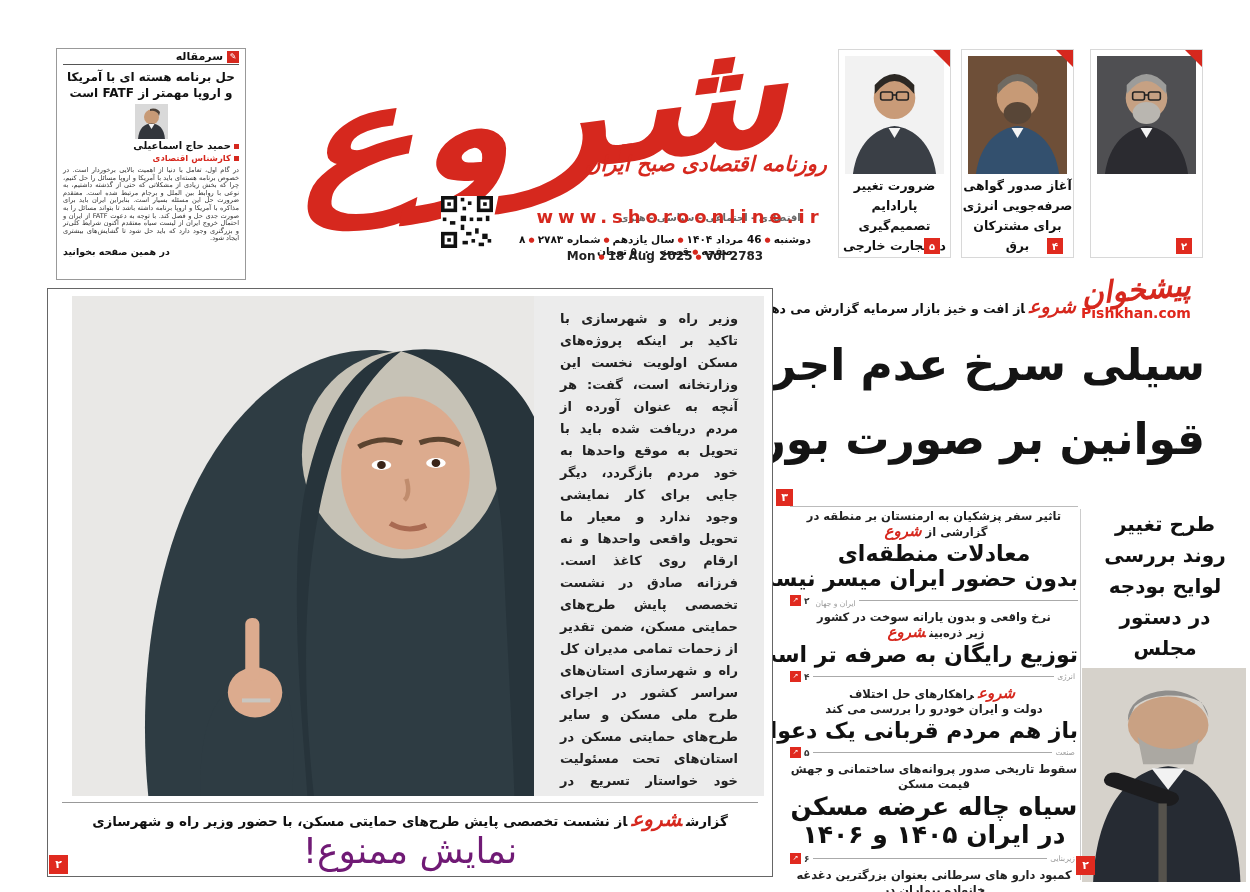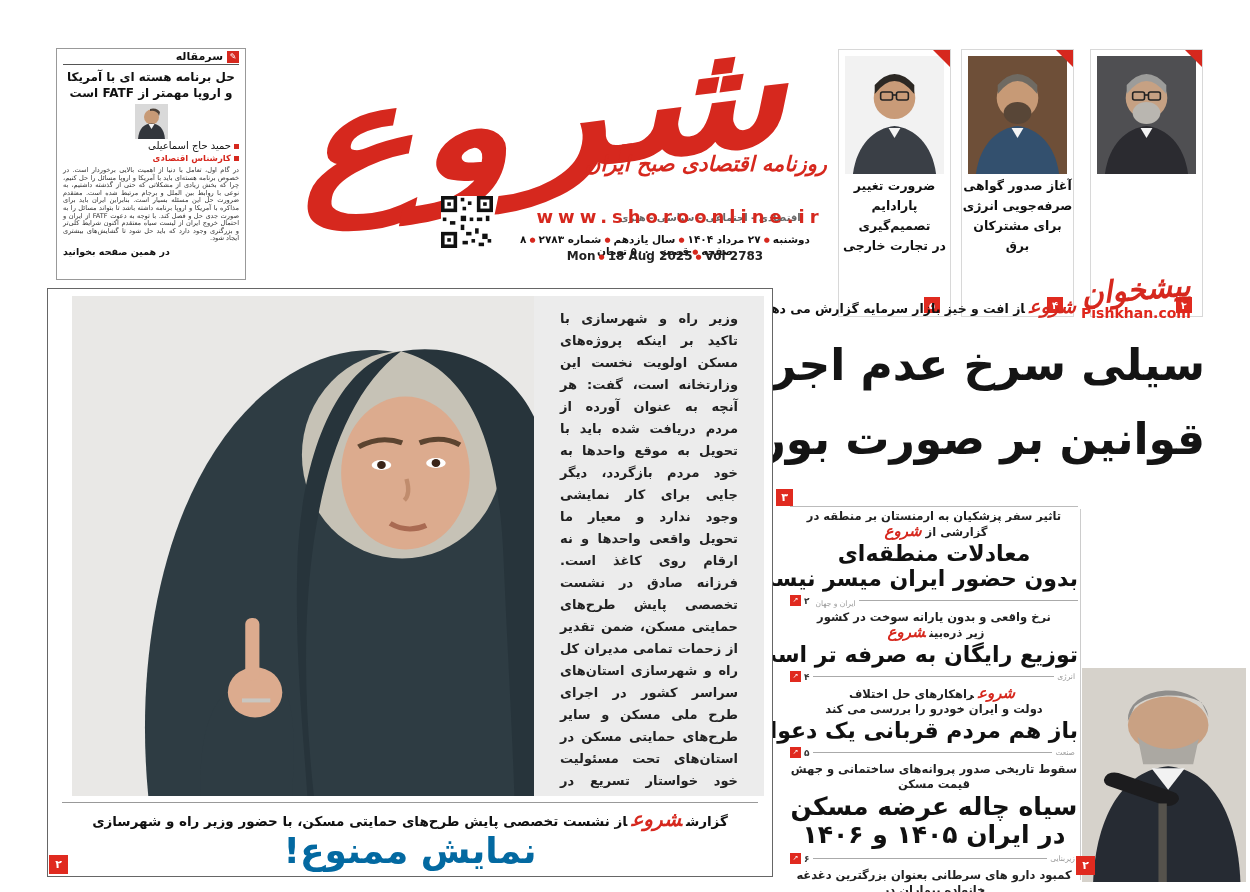--- a/index.html
+++ b/index.html
@@ -7,40 +7,40 @@
   body { font-family: "DejaVu Sans", sans-serif; }
   #page { position: relative; width: 1250px; height: 892px; background: #fff; overflow: hidden; direction: rtl; }
   .abs { position: absolute; }
 
   
   .editorial { left: 56px; top: 48px; width: 190px; height: 232px; border: 1px solid #999; padding: 0 6px; overflow: hidden; background:#fff; }
   .ed-head { height: 16px; border-bottom: 1px solid #555; display: flex; align-items: center; gap: 4px; font-size: 11px; font-weight: bold; color:#111; }
   .ed-icon { width: 12px; height: 12px; background: #d6281e; color:#fff; font-size: 8px; line-height: 12px; text-align:center; flex: 0 0 auto; }
   .ed-title { font-size: 12px; font-weight: bold; text-align: center; line-height: 16px; margin-top: 4px; color:#111; }
   .ed-photo { width: 33px; height: 35px; margin: 3px auto 0; display:block; }
-  .ed-name { text-align: right; font-size: 10px; font-weight: normal; color:#111; line-height: 13px; }
+  .ed-name { text-align: right; font-size: 10px; font-weight: bold; color:#111; line-height: 13px; }
   .ed-role { text-align: right; font-size: 8.5px; font-weight: bold; color: #d6281e; line-height: 12px; }
   .sq { display:inline-block; width: 5px; height: 5px; background:#d6281e; margin-left: 3px; vertical-align: middle; }
   .ed-body { font-size: 6.6px; line-height: 7.6px; text-align: justify; color: #333; margin-top: 3px; }
   .ed-foot { font-size: 9.5px; font-weight: bold; color:#111; text-align: left; margin-top: 3px; }
 
   
   .logo-big { left: 260px; top: 4px; width: 560px; height: 250px; color: #d6281e; font-size: 148px; font-weight: bold; font-style: italic;
               text-align: center; line-height: 230px; transform: rotate(-7deg) scaleX(1.35); transform-origin: 50% 50%; pointer-events:none; }
   .tagline  { left: 585px; top: 152px; width: 250px; text-align: left; color:#d6281e; font-size: 21px; font-weight: bold; font-style: italic; }
   .fields   { left: 585px; top: 191px; width: 250px; text-align: center; color:#666; font-size: 10px; font-weight: bold; margin-top: 21px; }
   .url      { left: 520px; top: 206px; width: 320px; text-align: center; color:#d6281e; font-size: 18px; font-weight: bold; letter-spacing: 5px; direction: ltr; }
   .date-fa  { left: 490px; top: 233px; width: 350px; text-align: center; font-size: 10.5px; font-weight: bold; color:#111; }
   .date-en  { left: 490px; top: 249px; width: 350px; text-align: center; font-size: 12px; font-weight: bold; color:#222; direction: ltr; }
   .dot { color: #d6281e; font-size: 7px; margin: 0 3px; vertical-align: 1px; }
   .qr { left: 441px; top: 196px; width: 52px; height: 52px; }
 
   
   #topStories { left: 838px; top: 49px; width: 366px; height: 209px; }
-  .tcard { position: absolute; top: 0; width: 113px; height: 268px; background: #fff; border: 1px solid #d8d8d8; }
+  .tcard { position: absolute; top: 0; width: 113px; height: 209px; background: #fff; border: 1px solid #d8d8d8; }
   .tri { position: absolute; top: 0; right: 0; width: 0; height: 0; border-top: 17px solid #d6281e; border-left: 17px solid transparent; }
   .tphoto { margin: 6px 6px 2px; height: 118px; overflow: hidden; }
   .tphoto svg { width: 100%; height: 100%; display: block; }
   .thead { text-align: center; }
   .tline { font-size: 12.5px; line-height: 20px; font-weight: bold; color: #111; }
   .badge { position: absolute; width: 19px; height: 19px; background: #e02a1f; color: #fff; font-weight: bold; font-size: 11px;
            display: flex; align-items: center; justify-content: center; }
   .tbadge { width: 16px; height: 16px; bottom: 3px; right: 10px; font-size: 10px; }
 
   
@@ -76,21 +76,21 @@
 
   
   .feature { left: 47px; top: 288px; width: 726px; height: 589px; border: 1px solid #666; background: #fff; }
   .f-photo { position: absolute; left: 24px; top: 7px; width: 462px; height: 500px; }
   .f-photo svg { width: 100%; height: 100%; display: block; }
   .f-text { position: absolute; left: 486px; top: 7px; width: 230px; height: 500px; background: #ececec; padding: 12px 26px;
             font-size: 13px; line-height: 22px; font-weight: bold; color: #222; text-align: justify; overflow: hidden; }
   .f-line { position: absolute; left: 14px; right: 14px; top: 513px; border-top: 1px solid #999; }
   .f-caption { position: absolute; left: 0; right: 0; top: 518px; text-align: center; font-size: 13.5px; font-weight: bold; color: #111; }
   .f-caption .slogo { font-size: 20px; }
-  .f-headline { position: absolute; left: 0; right: 0; top: 540px; text-align: center; font-size: 36px; line-height: 44px; font-weight: bold; color: #0369a1; }
+  .f-headline { position: absolute; left: 0; right: 0; top: 540px; text-align: center; font-size: 36px; line-height: 44px; font-weight: normal; color: #701a75; }
 
   .slogo { color: #d6281e; font-weight: bold; font-style: italic; margin: 0 4px; font-size: 1.1em; }
 </style>
 </head>
 <body>
 
 <div id="page">
 
   <div class="abs editorial">
     <div class="ed-head">
@@ -108,21 +108,21 @@
     <div class="ed-name"><span class="sq"></span><span>حمید حاج اسماعیلی</span></div>
     <div class="ed-role"><span class="sq"></span><span>کارشناس اقتصادی</span></div>
     <div class="ed-body">در گام اول، تعامل با دنیا از اهمیت بالایی برخوردار است. در خصوص برنامه هسته‌ای باید با آمریکا و اروپا مسائل را حل کنیم، چرا که بخش زیادی از مشکلاتی که حتی از گذشته داشتیم، به نوعی با روابط بین الملل و برجام مرتبط شده است. معتقدم ضرورت حل این مسئله بسیار است. بنابراین ایران باید برای مذاکره با آمریکا و اروپا برنامه داشته باشد تا بتواند مسائل را به صورت جدی حل و فصل کند. با توجه به دعوت FATF از ایران و احتمال خروج ایران از لیست سیاه معتقدم اکنون شرایط کلی‌تر و بزرگتری وجود دارد که باید حل شود تا گشایش‌های بیشتری ایجاد شود.</div>
     <div class="ed-foot">در همین صفحه بخوانید</div>
   </div>
 
   <div class="abs logo-big">شروع</div>
   <div class="abs tagline">روزنامه اقتصادی صبح ایران</div>
   <div class="abs fields">اقتصادی - اجتماعی - سیاسی - هنری</div>
   <div class="abs url">www.shoroonline.ir</div>
-  <div class="abs date-fa" id="dateFa"><span>دوشنبه</span><span class="dot">●</span><span>۲۷ مرداد ۱۴۰۴</span><span class="dot">●</span><span>سال یازدهم</span><span class="dot">●</span><span>شماره ۲۷۸۳</span><span class="dot">●</span><span>۸ صفحه</span><span class="dot">●</span><span>قیمت ۵۰۰۰ تومان</span></div>
+  <div class="abs date-fa" id="dateFa"><span>دوشنبه</span><span class="dot">●</span><span>46 مرداد ۱۴۰۴</span><span class="dot">●</span><span>سال یازدهم</span><span class="dot">●</span><span>شماره ۲۷۸۳</span><span class="dot">●</span><span>۸ صفحه</span><span class="dot">●</span><span>قیمت ۵۰۰۰ تومان</span></div>
   <div class="abs date-en" id="dateEn"><span>Mon</span><span class="dot">●</span><span>18 Aug 2025</span><span class="dot">●</span><span>Vol 2783</span></div>
   <svg class="abs qr" viewBox="0 0 29 29">
     <rect width="29" height="29" fill="#fff"></rect>
     <g fill="#111">
       <rect x="0" y="0" width="9" height="9"></rect>
         <rect x="20" y="0" width="9" height="9"></rect>
         <rect x="0" y="20" width="9" height="9"></rect>
       <rect x="2" y="2" width="5" height="5" fill="#fff"></rect>
         <rect x="22" y="2" width="5" height="5" fill="#fff"></rect>
         <rect x="2" y="22" width="5" height="5" fill="#fff"></rect>
@@ -270,20 +270,27 @@
           <span class="dline"></span>
           <span class="slab">زیربنایی</span>
         </div>
       </div>
       <div class="nitem big">
         <div class="nkicker"><span>کمبود دارو های سرطانی بعنوان بزرگترین دغدغه خانواده بیماران در</span></div>
       </div>
     </div>
 
   <div class="abs vline"></div>
+  <div class="abs sidebar" id="sbHead">
+      <div class="sb-line">طرح تغییر</div>
+      <div class="sb-line">روند بررسی</div>
+      <div class="sb-line">لوایح بودجه</div>
+      <div class="sb-line">در دستور</div>
+      <div class="sb-line">مجلس</div>
+    </div>
   <div class="abs sb-photo">
     <svg viewBox="0 0 118 218" preserveAspectRatio="none">
       <rect width="118" height="218" fill="#d6d2cb"></rect>
       <circle cx="62" cy="58" r="29" fill="#c9a183"></circle>
       <path d="M33,54 a29,29 0 0 1 58,-4 l-5,-15 a30,22 0 0 0 -48,4 Z" fill="#8f8e8c"></path>
       <path d="M40,70 a27,27 0 0 0 44,2 l-4,26 -36,0 Z" fill="#aba8a2"></path>
       <path d="M8,218 C10,150 30,104 62,100 C94,104 112,150 114,218 Z" fill="#262b33"></path>
       <path d="M50,102 L62,124 L74,102 Z" fill="#f2f2f2"></path>
       <rect x="14" y="116" width="58" height="15" rx="7" transform="rotate(26 43 123)" fill="#1c1c1e"></rect>
       <rect x="55" y="138" width="6" height="80" fill="#55524c"></rect>

